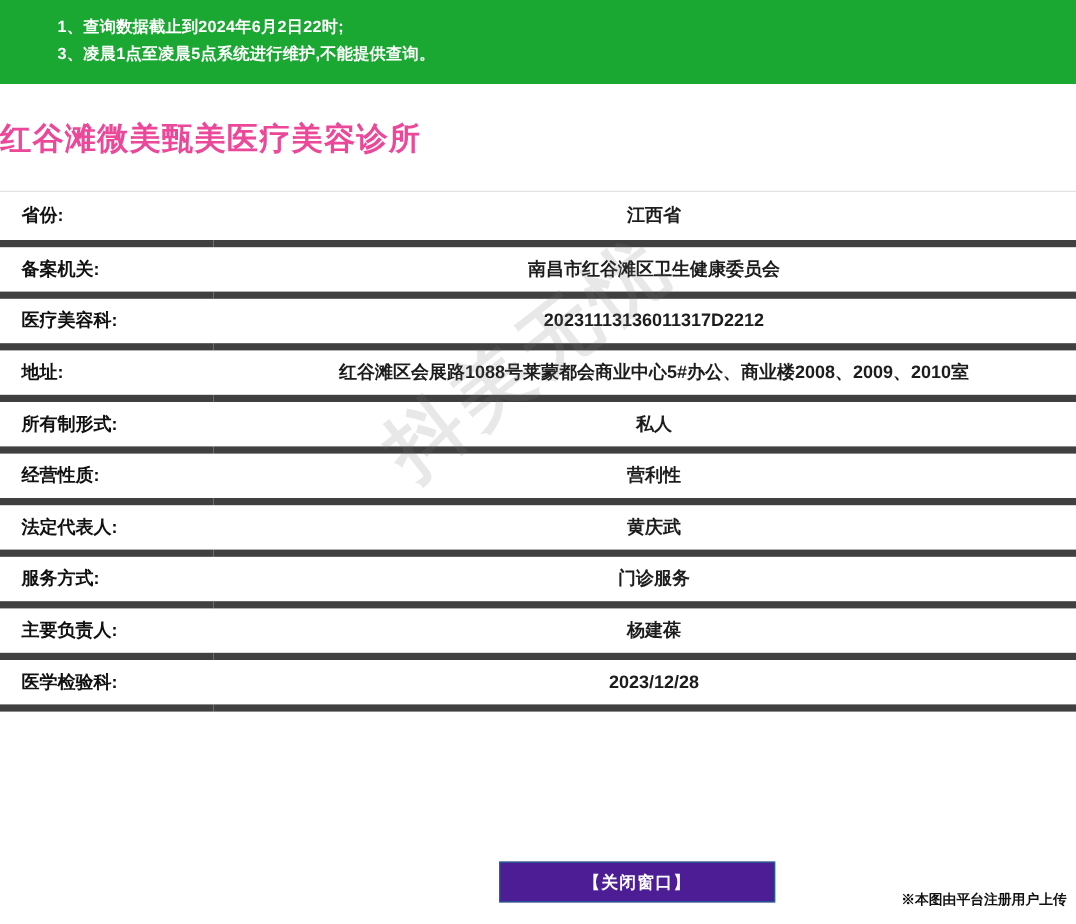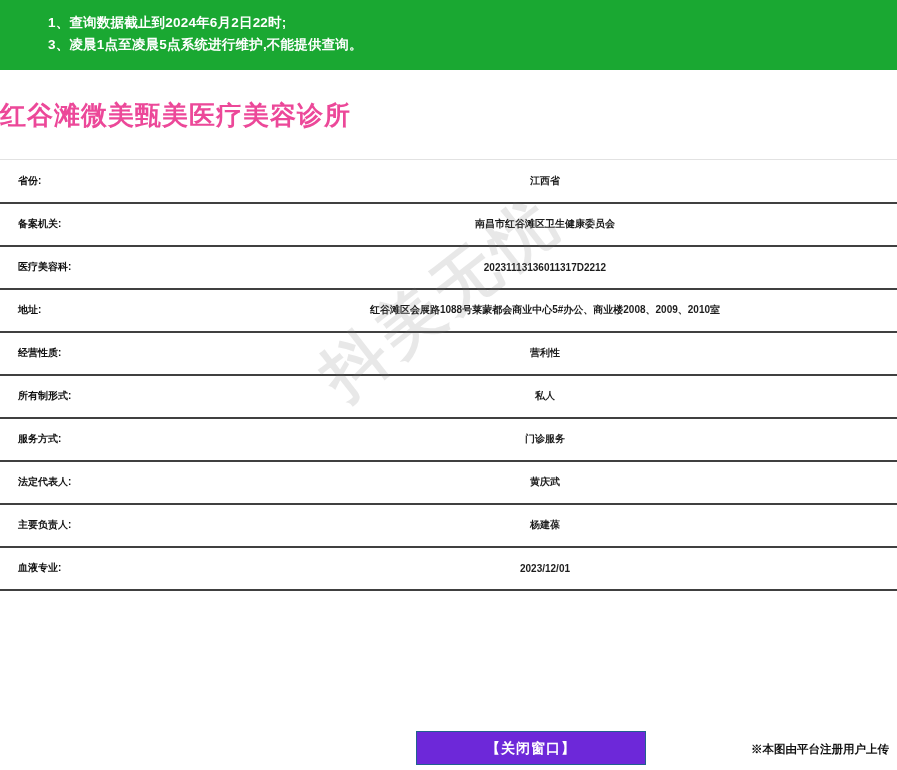--- a/index.html
+++ b/index.html
@@ -45,22 +45,22 @@
   
   .info-table {
     width: 897px;
     border-collapse: collapse;
   }
   .info-table tr {
     height: 43px;
   }
   .info-table td {
     border-top: 1px solid #e2e2e2;
-    border-bottom: 2px solid #404040;
-    font-size: 10px;
+    border-bottom: 6px solid #404040;
+    font-size: 15px;
     color: #222;
     vertical-align: middle;
     background: transparent;
   }
   .info-table td.label {
     width: 178px;
     padding-left: 18px;
     font-weight: bold;
     color: #111;
   }
@@ -90,30 +90,29 @@
     bottom: 8px;
     width: 897px;
     height: 60px;
   }
   .close-button {
     position: absolute;
     left: 416px;
     top: 16px;
     width: 230px;
     height: 34px;
-    background: #6d28d9;
+    background: #4c1d95;
     border: 1px solid #21618f;
     color: #ffffff;
     font-size: 14px;
     font-weight: bold;
     line-height: 32px;
     text-align: center;
     cursor: pointer;
     letter-spacing: 1px;
-    margin-top: 13px;
   }
   .footer-note {
     position: absolute;
     right: 8px;
     top: 40px;
     font-size: 11.5px;
     font-weight: bold;
     color: #111;
     white-space: nowrap;
   }
@@ -142,42 +141,42 @@
       </tr>
       <tr>
         <td class="label">医疗美容科:</td>
         <td class="value">20231113136011317D2212</td>
       </tr>
       <tr>
         <td class="label">地址:</td>
         <td class="value">红谷滩区会展路1088号莱蒙都会商业中心5#办公、商业楼2008、2009、2010室</td>
       </tr>
       <tr>
+        <td class="label">所有制形式:</td>
+        <td class="value">私人</td>
+      </tr>
+      <tr>
         <td class="label">经营性质:</td>
         <td class="value">营利性</td>
       </tr>
       <tr>
-        <td class="label">所有制形式:</td>
-        <td class="value">私人</td>
+        <td class="label">法定代表人:</td>
+        <td class="value">黄庆武</td>
       </tr>
       <tr>
         <td class="label">服务方式:</td>
         <td class="value">门诊服务</td>
       </tr>
       <tr>
-        <td class="label">法定代表人:</td>
-        <td class="value">黄庆武</td>
-      </tr>
-      <tr>
         <td class="label">主要负责人:</td>
         <td class="value">杨建葆</td>
       </tr>
       <tr>
-        <td class="label">血液专业:</td>
-        <td class="value">2023/12/01</td>
+        <td class="label">医学检验科:</td>
+        <td class="value">2023/12/28</td>
       </tr>
     </tbody>
   </table>
 
   <div class="watermark">抖美无忧</div>
 
   <div class="footer">
     <div class="close-button">【关闭窗口】</div>
     <div class="footer-note">※本图由平台注册用户上传</div>
   </div>

